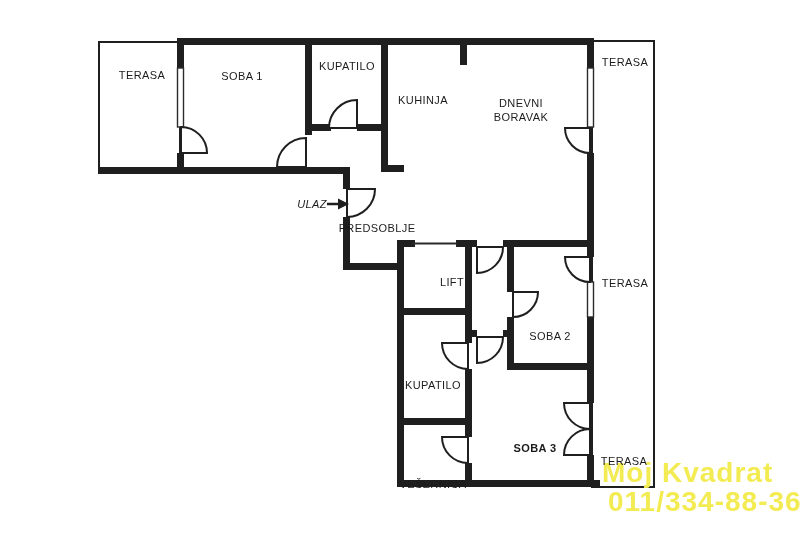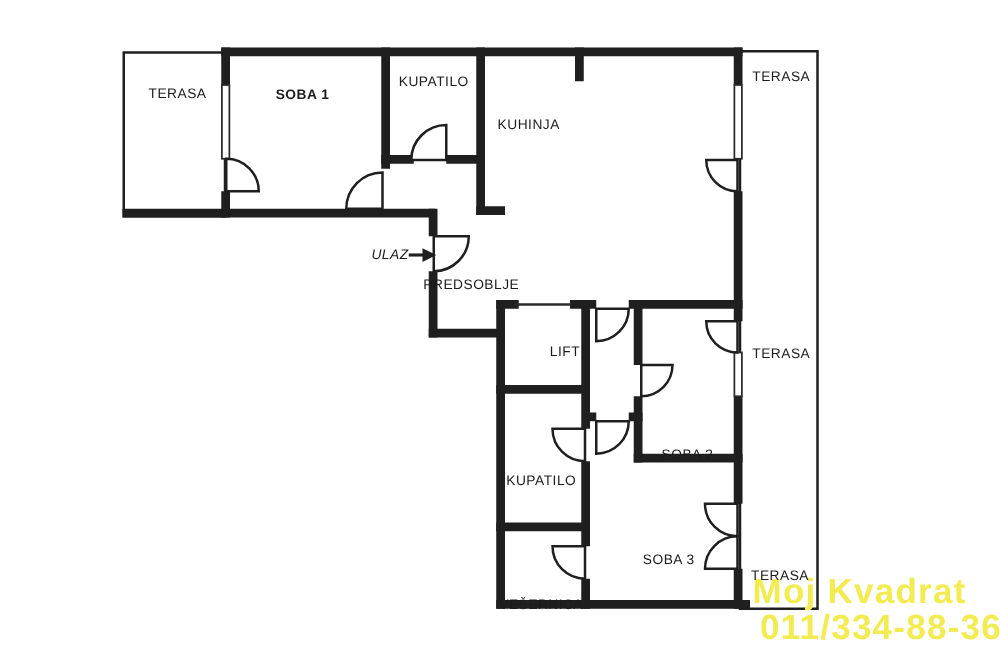--- a/index.html
+++ b/index.html
@@ -86,27 +86,28 @@
     <line x1="327" y1="204" x2="339" y2="204" stroke="#1f1f1f" stroke-width="2.5"></line>
     <polygon points="338,198.5 349,204 338,209.5" fill="#1f1f1f"></polygon>
   </svg>
 
   <div>
     <div class="wm" style="left:602px; top:459px; color:#f3eb52;">Moj Kvadrat</div>
     <div class="wm" style="left:608px; top:488px; color:#f3eb52;">011/334-88-36</div>
   </div>
 
   <div class="lbl" style="left:142px; top:75px;">TERASA</div>
-  <div class="lbl" style="left:242px; top:76px;font-weight:bold;">SOBA 1</div>
+  <div class="lbl" style="left:242px; top:76px;">SOBA 1</div>
   <div class="lbl" style="left:347px; top:66px;">KUPATILO</div>
   <div class="lbl" style="left:423px; top:66px;margin-top:34px;">KUHINJA</div>
+  <div class="lbl wrap" style="left:521px; top:110px;">DNEVNI BORAVAK</div>
   <div class="lbl" style="left:625px; top:62px;">TERASA</div>
   <div class="lbl" style="left:312px; top:204px;font-style:italic;">ULAZ</div>
   <div class="lbl" style="left:377px; top:228px;">PREDSOBLJE</div>
   <div class="lbl" style="left:434px; top:282px;padding-left:36px;">LIFT</div>
-  <div class="lbl" style="left:550px; top:336px;margin-top:28px;">SOBA 2</div>
+  <div class="lbl" style="left:550px; top:336px;">SOBA 2</div>
   <div class="lbl" style="left:625px; top:283px;">TERASA</div>
   <div class="lbl" style="left:433px; top:385px;">KUPATILO</div>
-  <div class="lbl" style="left:535px; top:448px;">SOBA 3</div>
+  <div class="lbl" style="left:535px; top:448px;font-weight:bold;">SOBA 3</div>
   <div class="lbl" style="left:433px; top:484px;">VEŠERNICA</div>
   <div class="lbl" style="left:624px; top:461px;">TERASA</div>
 
 </div>
 
 </body></html>

